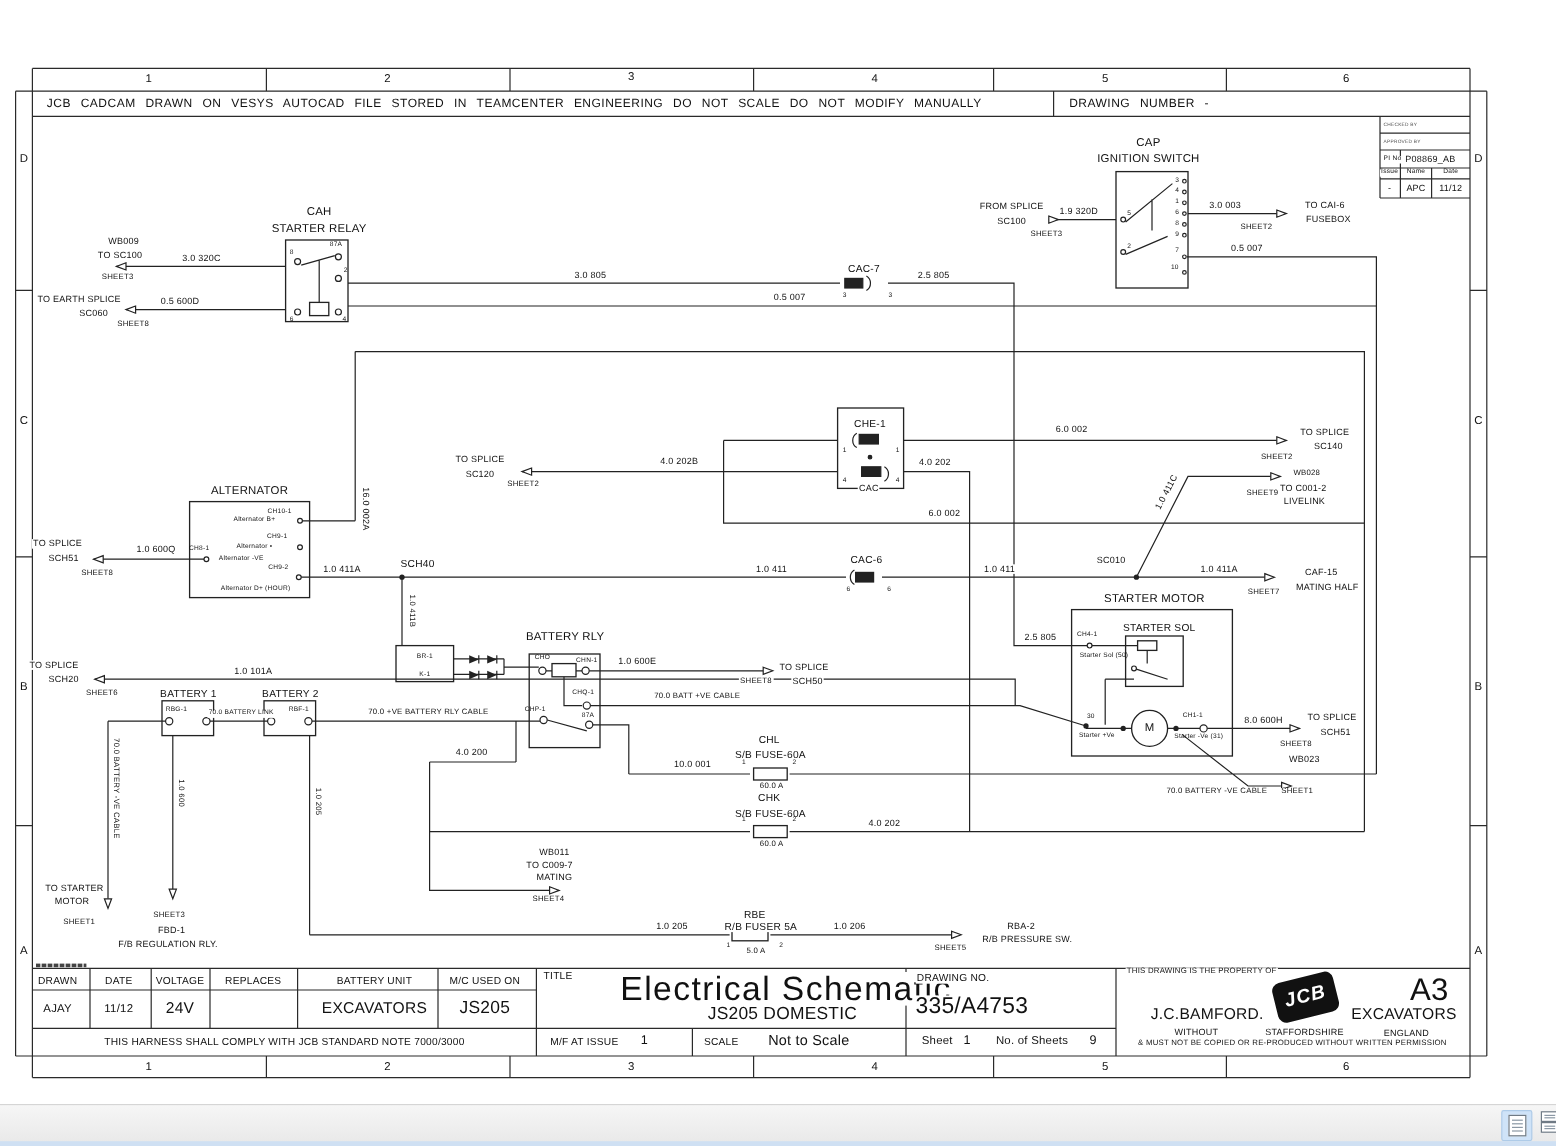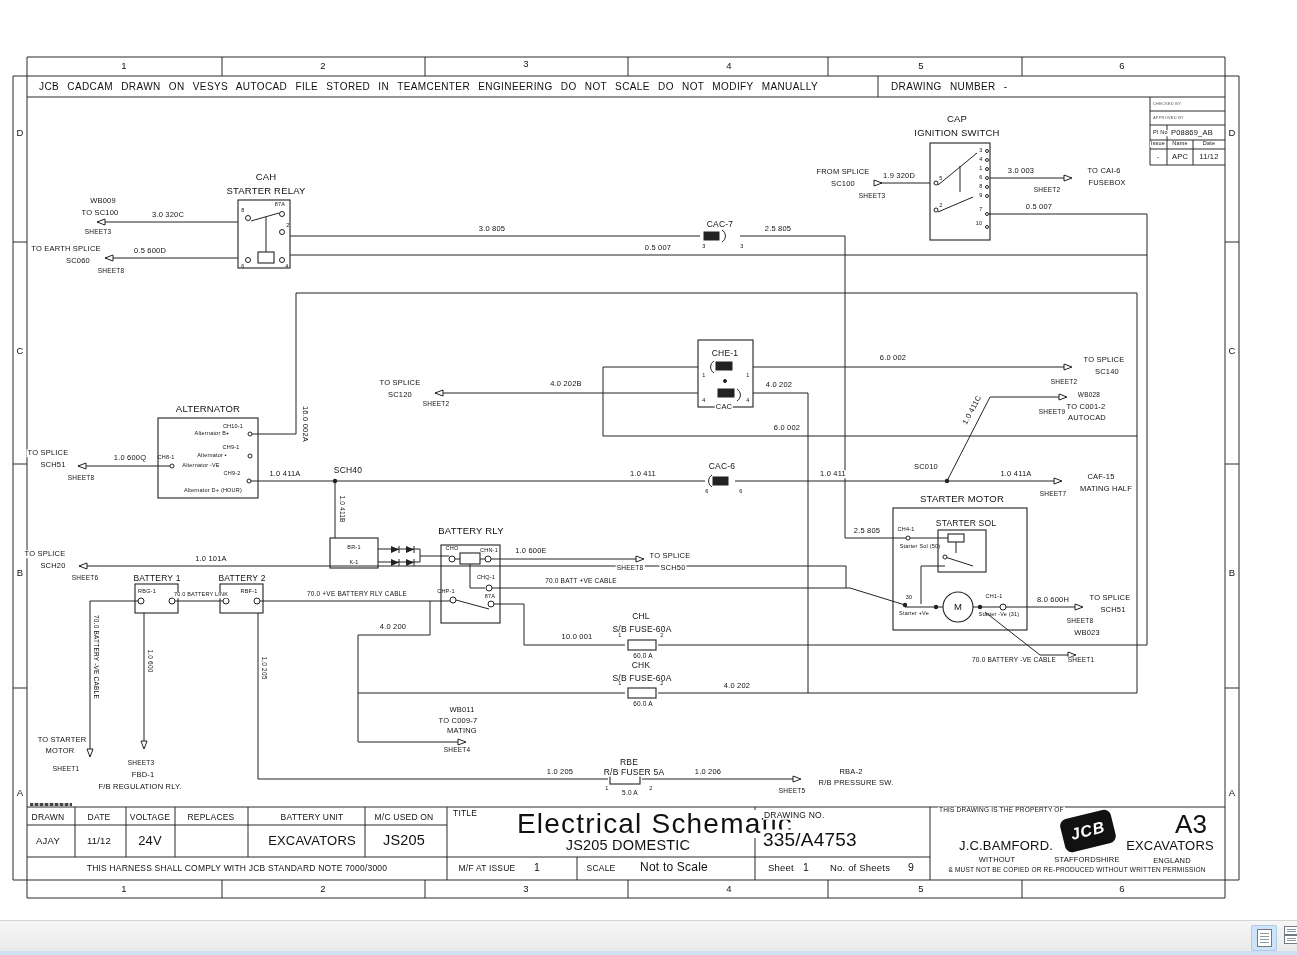--- a/index.html
+++ b/index.html
@@ -253,21 +253,21 @@
 <i class="l s6" style="left:436px;top:404px">SHEET2</i>
 <i class="l" style="left:566px;top:384px">4.0 202B</i>
 <i class="l" style="left:779px;top:385px">4.0 202</i>
 <i class="l" style="left:893px;top:358px">6.0 002</i>
 <i class="l" style="left:787px;top:428px">6.0 002</i>
 <i class="l" style="left:1104px;top:360px">TO SPLICE</i>
 <i class="l" style="left:1107px;top:372px">SC140</i>
 <i class="l s6" style="left:1064px;top:382px">SHEET2</i>
 <i class="l s6" style="left:1089px;top:395px">WB028</i>
 <i class="l" style="left:1086px;top:407px">TO C001-2</i>
-<i class="l" style="left:1087px;top:418px">AUTOCAD</i>
+<i class="l" style="left:1087px;top:418px">LIVELINK</i>
 <i class="l s6" style="left:1052px;top:412px">SHEET9</i>
 <i class="l r62 nb" style="left:972px;top:410px">1.0 411C</i>
 
 <i class="l s9" style="left:208px;top:409px">ALTERNATOR</i>
 <i class="l s5 nb" style="left:233px;top:427px">CH10-1</i>
 <i class="l s5 nb" style="left:212px;top:434px">Alternator B+</i>
 <i class="l s5 nb" style="left:231px;top:448px">CH9-1</i>
 <i class="l s5 nb" style="left:212px;top:456px">Alternator ▪</i>
 <i class="l s5 nb" style="left:166px;top:458px">CH8-1</i>
 <i class="l s5 nb" style="left:201px;top:466px">Alternator -VE</i>
@@ -381,21 +381,21 @@
 <i class="l s8" style="left:312px;top:817px">BATTERY UNIT</i>
 <i class="l s8" style="left:404px;top:817px">M/C USED ON</i>
 <i class="l s9" style="left:48px;top:841px">AJAY</i>
 <i class="l s9" style="left:99px;top:841px">11/12</i>
 <i class="l s13" style="left:150px;top:840px">24V</i>
 <i class="l s13" style="left:312px;top:840px">EXCAVATORS</i>
 <i class="l s14" style="left:404px;top:840px">JS205</i>
 <i class="l s8" style="left:237px;top:868px">THIS HARNESS SHALL COMPLY WITH JCB STANDARD NOTE 7000/3000</i>
 <i class="l la s8" style="left:452px;top:813px">TITLE</i>
 <i class="l s20" style="left:655px;top:824px">Electrical Schematic</i>
-<i class="l s14" style="left:628px;top:845px">JS205 DOMESTIC</i>
+<i class="l s14" style="left:652px;top:845px">JS205 DOMESTIC</i>
 <i class="l la s8" style="left:763px;top:815px">DRAWING NO.</i>
 <i class="l la s19" style="left:762px;top:839px">335/A4753</i>
 <i class="l s8" style="left:487px;top:868px">M/F AT ISSUE</i>
 <i class="l s10" style="left:537px;top:867px">1</i>
 <i class="l s8" style="left:601px;top:868px">SCALE</i>
 <i class="l s12" style="left:674px;top:867px">Not to Scale</i>
 <i class="l s9" style="left:781px;top:868px">Sheet</i>
 <i class="l s10" style="left:806px;top:867px">1</i>
 <i class="l s9" style="left:860px;top:868px">No. of Sheets</i>
 <i class="l s10" style="left:911px;top:867px">9</i>

